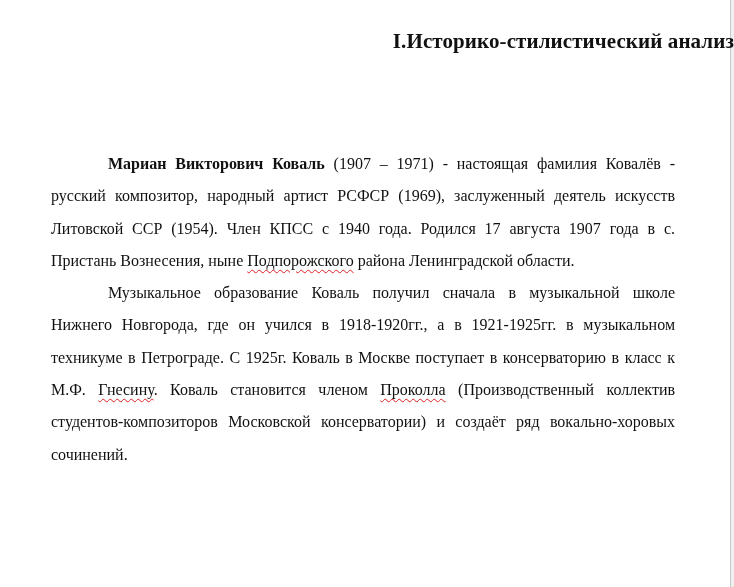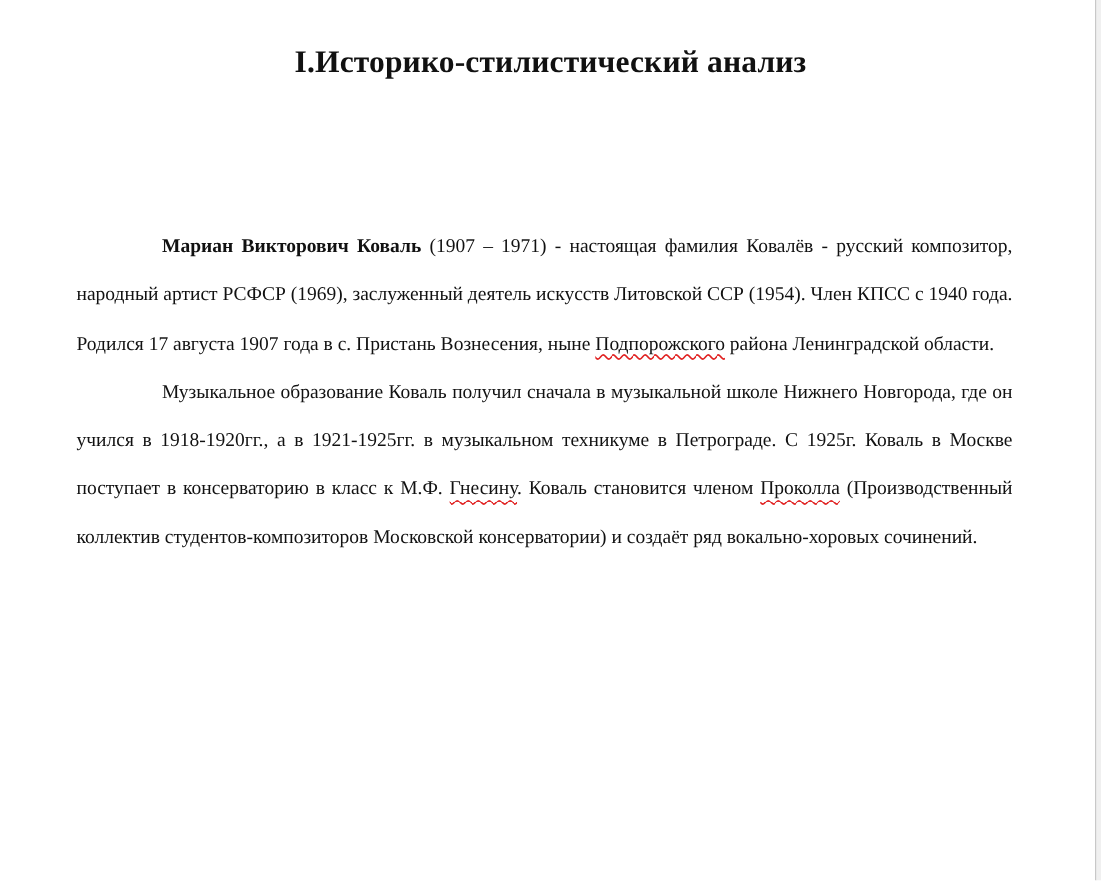--- a/index.html
+++ b/index.html
@@ -13,27 +13,27 @@
     .page-edge {
       position: absolute; left: 730px; top: 0; width: 1px; height: 587px;
       background: #c8c8c8;
     }
     .page-edge-shadow {
       position: absolute; left: 731px; top: 0; width: 3px; height: 587px;
       background: #f0f0f0;
     }
     .title {
       position: absolute; left: 0; top: 14px; width: 734px;
-      text-align: center;
+      text-align: right;
       font-weight: bold; font-size: 21px; line-height: 26px;
       letter-spacing: 0.1px;
     }
     .body-text {
       position: absolute; left: 51px; top: 148px; width: 624px;
-      font-size: 13px; line-height: 32.3px;
+      font-size: 16px; line-height: 32.3px;
       text-align: justify;
     }
     .para { margin: 0; text-indent: 57px; }
     .bold { font-weight: bold; }
     .spell {
       text-decoration: underline wavy #e02020;
       text-decoration-thickness: 1px;
       text-underline-offset: 3px;
     }
   </style>

